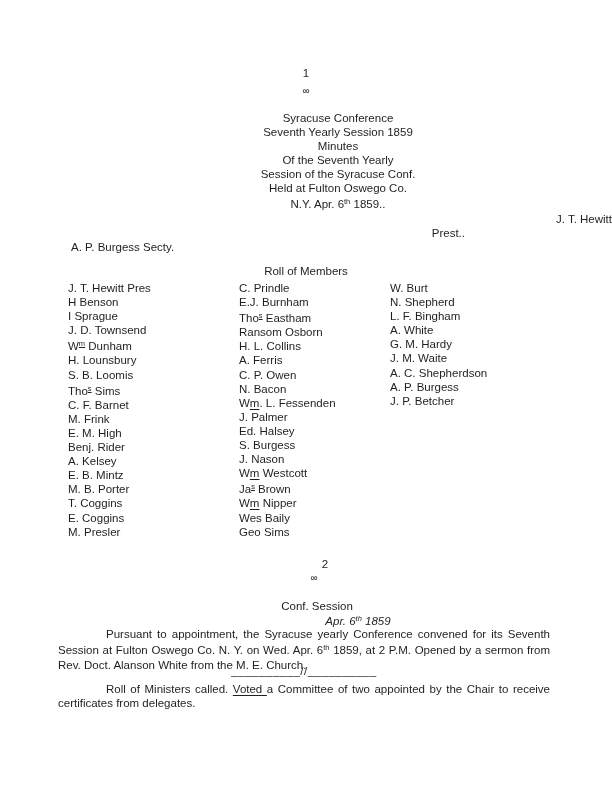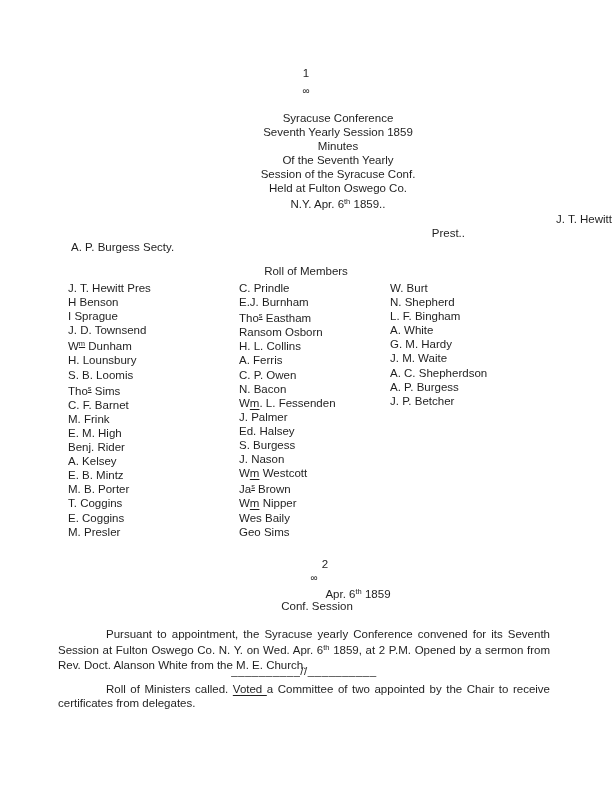--- a/index.html
+++ b/index.html
@@ -28,21 +28,21 @@
   .secretary{top:240px;padding-left:71px;}
   .roll-title{top:264px;}
   .roll-cols{top:281px;height:262px;}
   .roll-col{position:absolute;top:0;line-height:14.1px;white-space:nowrap;}
   .roll-col.c1{left:68px;}
   .roll-col.c2{left:231px;margin-left:8px;}
   .roll-col.c3{left:390px;}
 
   .p2-num{top:557px;}
   .p2-ornament{top:571px;font-size:10px;}
-  .p2-date{top:585px;}
+  .p2-date{top:612px;font-style:italic;}
   .p2-session{top:599px;}
   .p2-day{top:613px;}
   .para{left:58px;width:492px;text-align:justify;text-indent:48px;line-height:14.4px;}
   .para1{top:627px;}
   .divider{top:664px;left:58px;width:492px;text-align:center;letter-spacing:0.5px;}
   .para2{top:682px;}
 </style>
 </head>
 <body>
 

